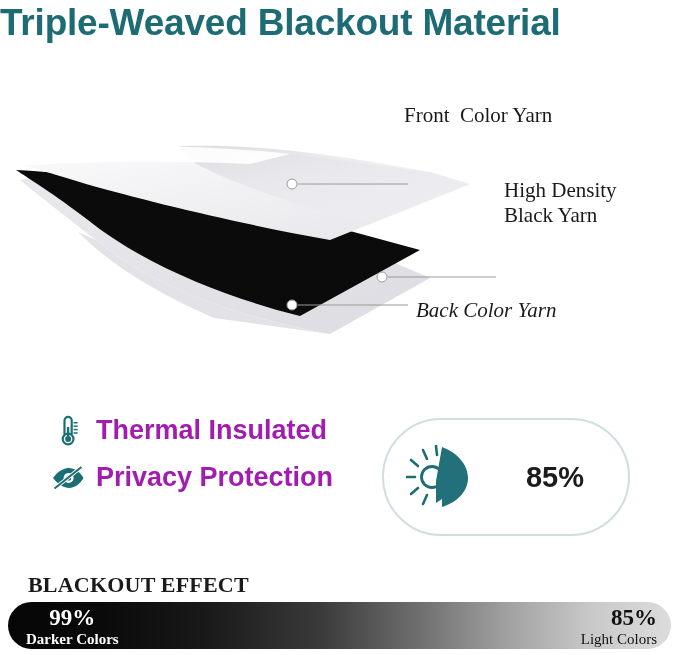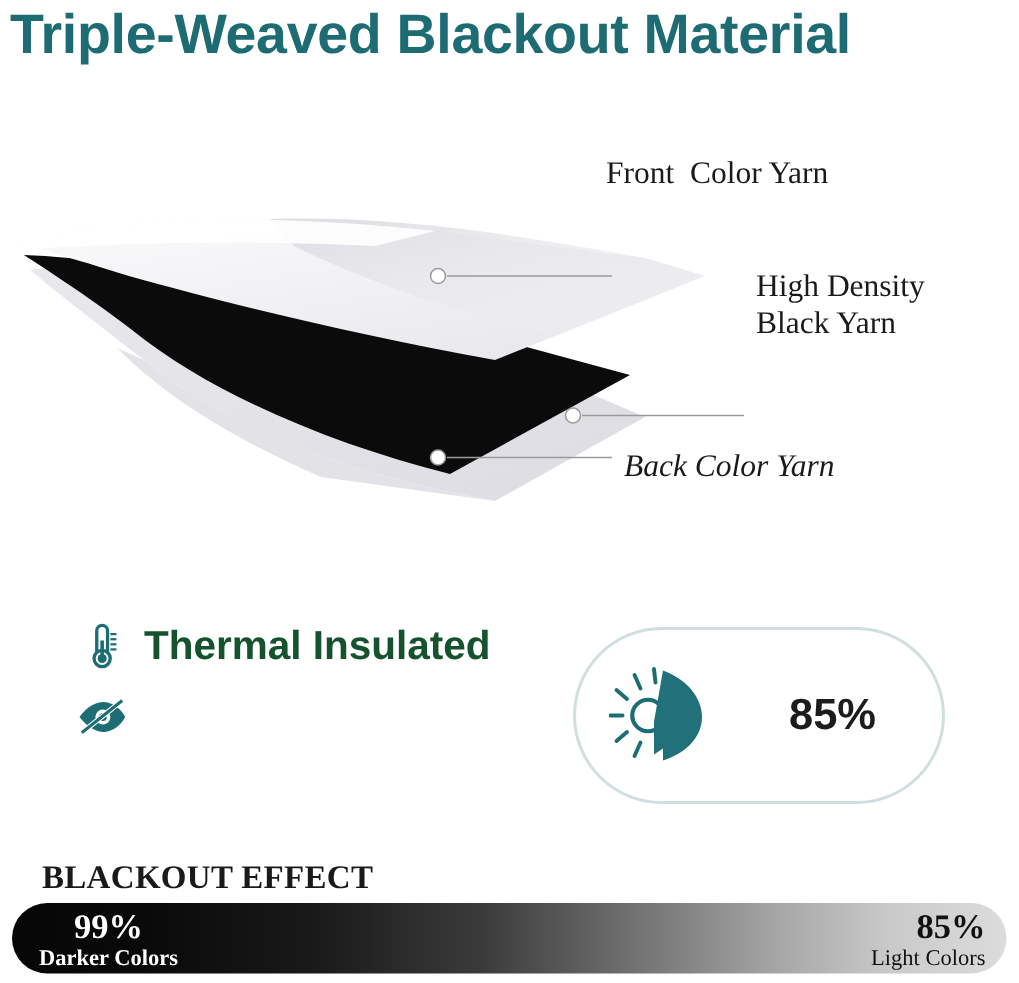--- a/index.html
+++ b/index.html
@@ -15,21 +15,21 @@
     font-family: "Liberation Sans", sans-serif;
     -webkit-font-smoothing: antialiased;
   }
 
   
   #title {
     position: absolute;
     left: 0;
     top: 2px;
     width: 574px;
-    text-align: center;
+    text-align: left;
     font-family: "Liberation Sans", sans-serif;
     font-weight: bold;
     font-size: 37px;
     letter-spacing: -0.2px;
     color: #1d6b73;
     white-space: nowrap;
   }
 
   
   #diagram {
@@ -69,21 +69,21 @@
     width: 44px;
     flex: 0 0 44px;
     display: flex;
     align-items: center;
     justify-content: center;
   }
   .feature-label {
     font-family: "Liberation Sans", sans-serif;
     font-weight: bold;
     font-size: 27px;
-    color: #14532d;
+    color: #a21caf;
     white-space: nowrap;
     margin-left: 6px;
   }
 
   
   #badge {
     position: absolute;
     left: 382px;
     top: 418px;
     width: 248px;
@@ -246,20 +246,21 @@
   <div class="feature-row">
     <span class="feature-icon">
       <svg width="36" height="28" viewBox="0 0 36 28" xmlns="http://www.w3.org/2000/svg">
         <path d="M 3 14 C 8 6.5 15 4 19 4 C 24 4 30 7.5 33.5 14 C 30 20.5 24 24 19 24 C 14 24 8 20.5 3 14 Z" fill="#1c6e74"></path>
         <circle cx="18.6" cy="14" r="5" fill="#ffffff"></circle>
         <circle cx="18.6" cy="14" r="2.6" fill="#1c6e74"></circle>
         <line x1="4.5" y1="24.5" x2="31.5" y2="3" stroke="#ffffff" stroke-width="3.6"></line>
         <line x1="4.5" y1="24.5" x2="31.5" y2="3" stroke="#1c6e74" stroke-width="2"></line>
       </svg>
     </span>
+    <span class="feature-label">Privacy Protection</span>
   </div>
 
 </div>
 
 <div id="badge">
   <span id="badge-icon">
     <svg width="76" height="72" viewBox="0 0 76 72" xmlns="http://www.w3.org/2000/svg">
       <g stroke="#1c6e74" stroke-width="2.6" stroke-linecap="round">
         <line x1="9" y1="36" x2="1" y2="36"></line>
         <line x1="12" y1="25" x2="5" y2="19"></line>

